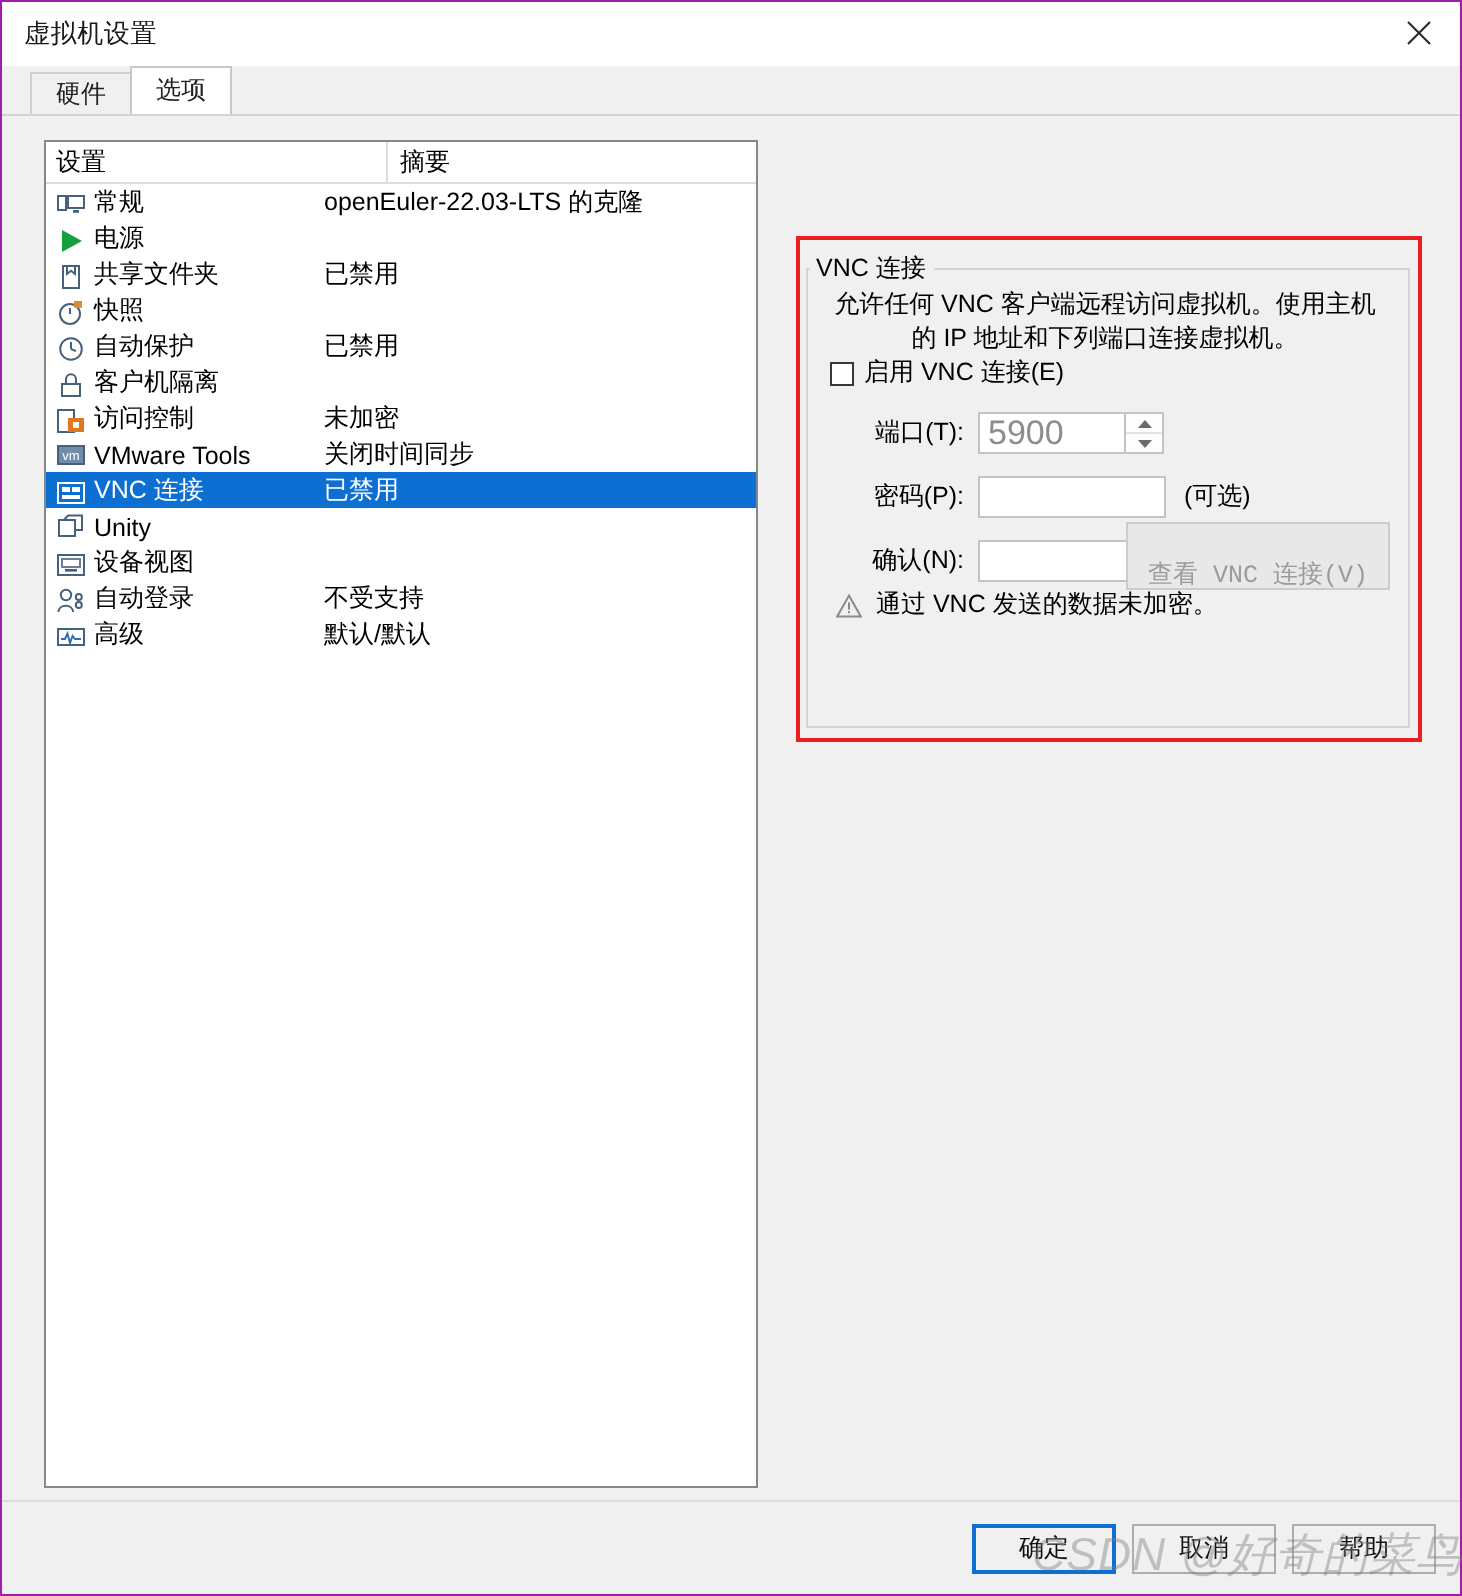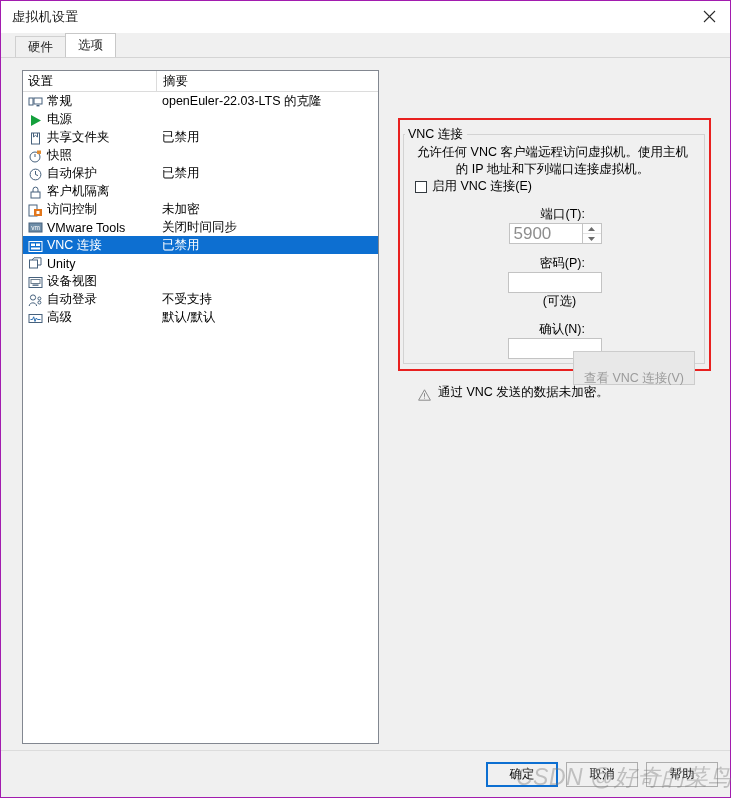--- a/index.html
+++ b/index.html
@@ -87,20 +87,21 @@
     border: 1px solid #828790;
     box-sizing: border-box;
     overflow: hidden;
   }
   .list-header {
     display: flex;
     height: 20px;
     border-bottom: 1px solid #dcdcdc;
     align-items: center;
     font-size: 12.5px;
+    gap: 37px;
   }
   .list-header .col1 { width: 133px; padding-left: 5px; box-sizing: border-box; }
   .list-header .col2 { flex: 1; padding-left: 6px; border-left: 1px solid #dcdcdc; height: 20px; line-height: 20px; box-sizing: border-box;}
   .row {
     display: flex;
     height: 18px;
     align-items: center;
     font-size: 12.5px;
     cursor: default;
     white-space: nowrap;
@@ -158,21 +159,20 @@
     width: 12px; height: 12px;
     border: 1px solid #333a40;
     background: #fff;
     box-sizing: border-box;
     flex: 0 0 12px;
   }
   .field-row {
     display: flex; align-items: center;
     margin-top: 11px;
     font-size: 12.5px;
-    flex-direction: column;
   }
   .field-label {
     width: 74px;
     text-align: right;
     padding-right: 7px;
     box-sizing: border-box;
   }
   .textbox {
     width: 94px; height: 21px;
     border: 1px solid #c3c3c3;
@@ -193,35 +193,35 @@
     background: #fdfdfd;
     display: flex; flex-direction: column;
     cursor: pointer;
   }
   .spin-btn {
     flex: 1; display: flex; align-items: center; justify-content: center;
   }
   .spin-btn:first-child { border-bottom: 1px solid #e2e2e2; }
   .optional { margin-left: 9px; font-size: 12.5px; }
   .warn-row {
-    display: flex; align-items: flex-end; gap: 7px;
-    margin-top: 25px; margin-left: 3px;
+    display: flex; align-items: center; gap: 7px;
+    margin-top: 3px; margin-left: 3px;
     font-size: 12.5px;
   }
   .btn-view {
     position: absolute;
     right: 10px; bottom: 16px;
     height: 23px; padding: 16px 10px;
     background: #e8e8e8;
     border: 1px solid #cccccc;
     color: #9b9b9b;
     font-size: 12.5px;
     line-height: 21px;
     box-sizing: border-box;
-    font-family: Liberation Sans, sans-serif;
+    font-family: Liberation Mono, monospace;
   }
   
   .footer {
     flex: 0 0 auto;
     height: 46px;
     background: #f0f0f0;
     border-top: 1px solid #dcdcdc;
     display: flex; align-items: center; justify-content: flex-end;
     padding-right: 12px;
     gap: 8px;

